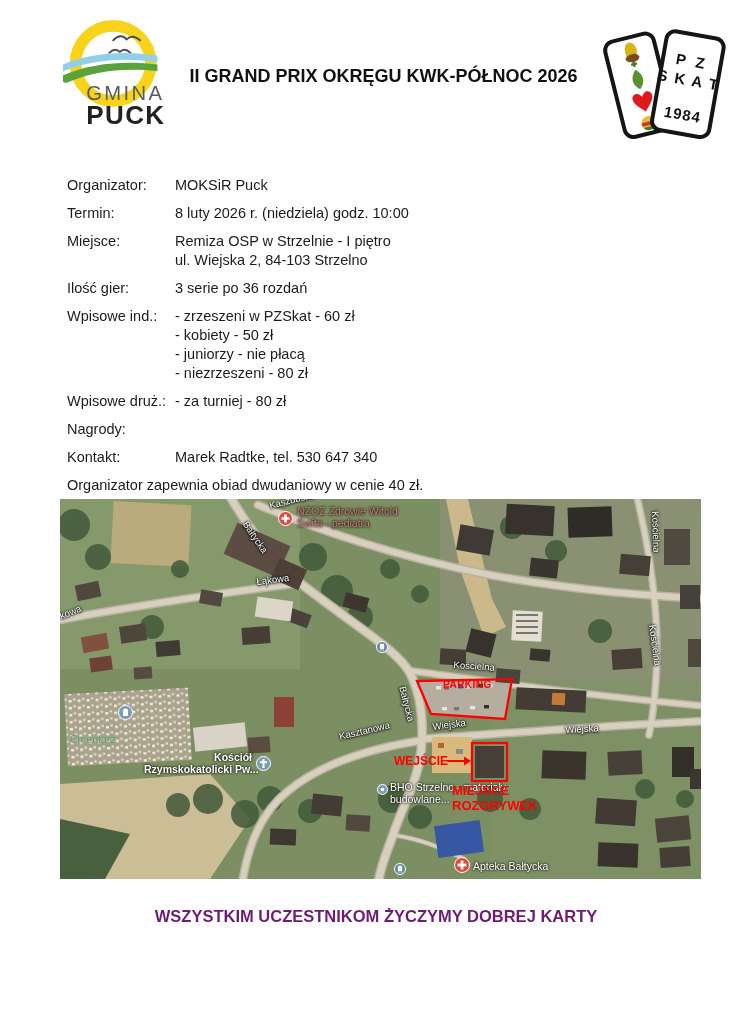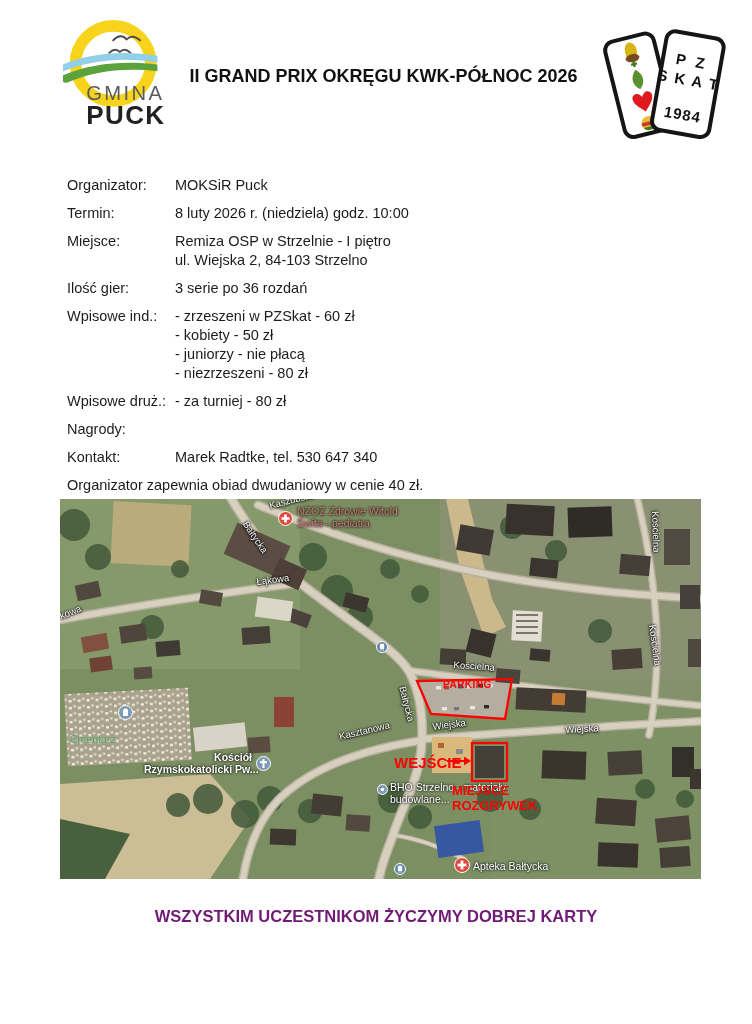--- a/index.html
+++ b/index.html
@@ -353,21 +353,21 @@
 
     <svg class="overlay" viewBox="0 0 641 380">
       <polygon points="357,182 452,180 445,220 371,215" fill="none" stroke="#ff0000" stroke-width="2.3"></polygon>
       <rect x="412" y="244" width="35" height="38" fill="none" stroke="#ff0000" stroke-width="2.3"></rect>
       <g>
         <line x1="387" y1="262" x2="405" y2="262" stroke="#ff0000" stroke-width="2"></line>
         <polygon points="404,257.5 411,262 404,266.5" fill="#ff0000"></polygon>
       </g>
     </svg>
     <div class="red-label" style="left:383px;top:180px;font-size:10px;letter-spacing:0.5px;">PARKING</div>
-    <div class="red-label" style="left:334px;top:255px;font-size:15px;">WEJŚCIE</div>
+    <div class="red-label" style="left:334px;top:255px;font-size:12px;">WEJŚCIE</div>
     <div class="red-label" style="left:392px;top:284px;width:78px;text-align:left;font-size:13px;line-height:15px;">
       <div>MIEJSCE</div>
       <div>ROZGRYWEK</div>
     </div>
   </div>
 
   <div class="footer">WSZYSTKIM UCZESTNIKOM ŻYCZYMY DOBREJ KARTY</div>
 </div>
 
 </body></html>

